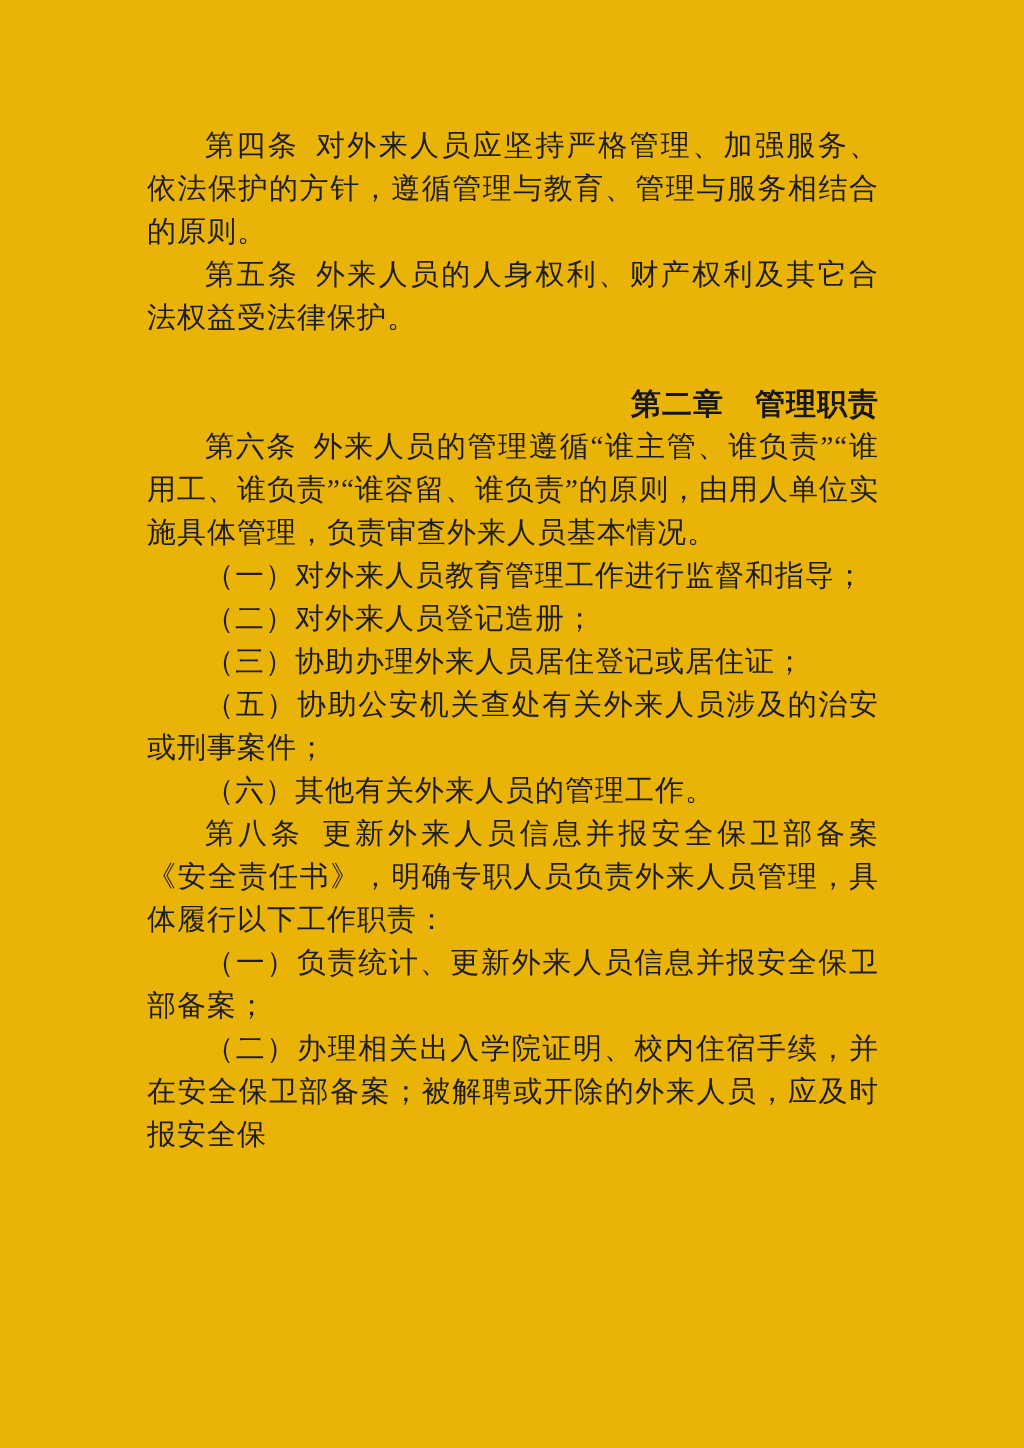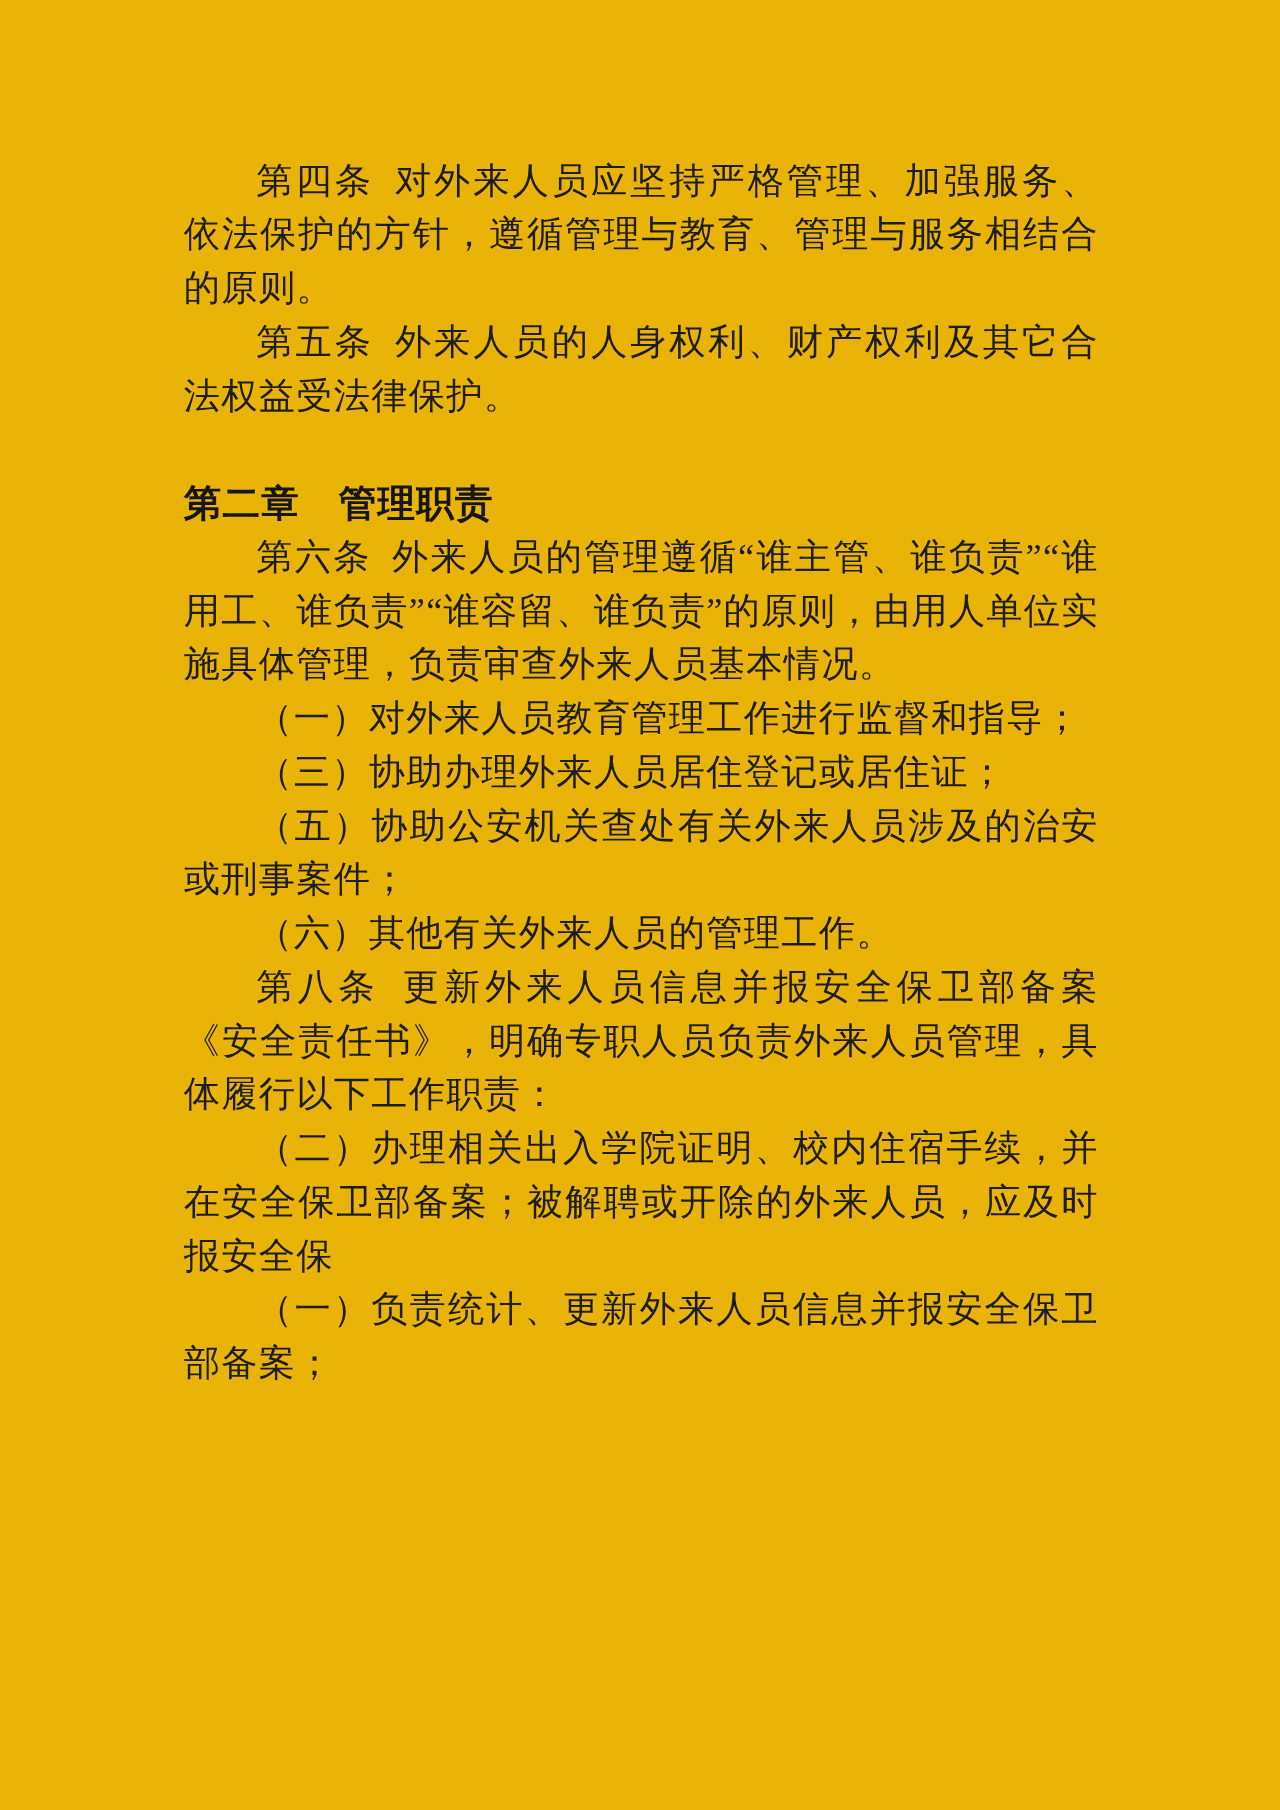--- a/index.html
+++ b/index.html
@@ -36,21 +36,21 @@
     padding: 0;
     text-indent: 2em;
   }
   h2.chapter {
     margin: 43px 0 0 0;
     padding: 0;
     font-family: "Liberation Sans", "DejaVu Sans", sans-serif;
     font-weight: 700;
     font-size: 30px;
     line-height: 43px;
-    text-align: left;
+    text-align: right;
     text-indent: 0;
     color: #161616;
   }
 </style>
 </head>
 <body>
 
 <div class="page">
   <div class="textblock">
 
@@ -58,28 +58,29 @@
 
     <p class="body">第五条 外来人员的人身权利、财产权利及其它合法权益受法律保护。</p>
 
     <h2 class="chapter">第二章　管理职责</h2>
 
     <p class="body">第六条 外来人员的管理遵循“谁主管、谁负责”“谁用工、谁负责”“谁容留、谁负责”的原则，由用人单位实施具体管理，负责审查外来人员基本情况。</p>
 
 
     <p class="body">（一）对外来人员教育管理工作进行监督和指导；</p>
 
+    <p class="body">（二）对外来人员登记造册；</p>
 
     <p class="body">（三）协助办理外来人员居住登记或居住证；</p>
 
 
     <p class="body">（五）协助公安机关查处有关外来人员涉及的治安或刑事案件；</p>
 
     <p class="body">（六）其他有关外来人员的管理工作。</p>
 
     <p class="body">第八条 更新外来人员信息并报安全保卫部备案《安全责任书》，明确专职人员负责外来人员管理，具体履行以下工作职责：</p>
 
+    <p class="body">（一）负责统计、更新外来人员信息并报安全保卫部备案；</p>
+
     <p class="body">（二）办理相关出入学院证明、校内住宿手续，并在安全保卫部备案；被解聘或开除的外来人员，应及时报安全保</p>
-
-    <p class="body">（一）负责统计、更新外来人员信息并报安全保卫部备案；</p>
 
   </div>
 </div>
 
 </body></html>

